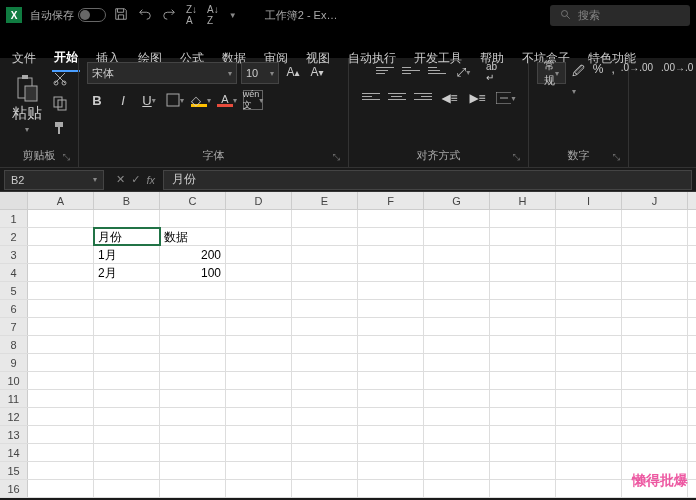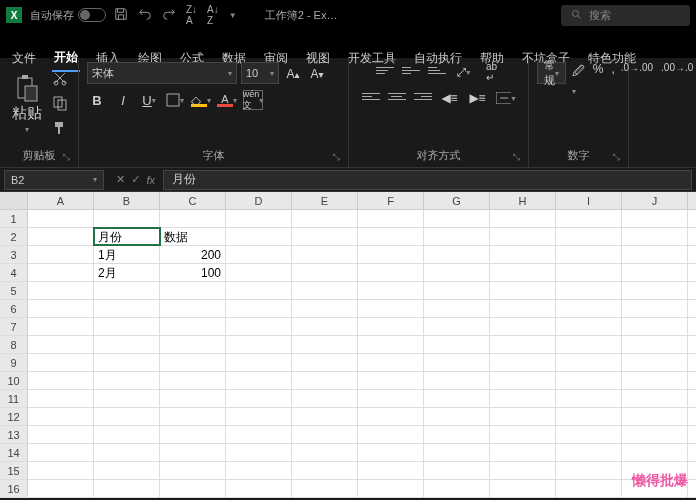--- a/index.html
+++ b/index.html
@@ -7,42 +7,42 @@
 
 
 .titlebar { height: 30px; background: #000; display: flex; align-items: center; padding: 0 6px; gap: 8px; }
 .app-icon { width: 16px; height: 16px; background: #107c41; display: flex; align-items: center; justify-content: center; color: #fff; font-size: 10px; font-weight: bold; }
 .autosave { display: flex; align-items: center; gap: 4px; font-size: 11px; color: #aaa; }
 .toggle { width: 28px; height: 14px; border: 1px solid #666; border-radius: 7px; position: relative; }
 .toggle::after { content: ""; width: 10px; height: 10px; background: #666; border-radius: 50%; position: absolute; left: 1px; top: 1px; }
 .qat { display: flex; gap: 10px; align-items: center; color: #aaa; }
 .qat svg { width: 14px; height: 14px; }
 .doc-title { margin-left: 20px; color: #aaa; font-size: 11px; }
-.search-box { margin-left: auto; display: flex; align-items: center; gap: 6px; background: #2a2a2a; padding: 3px 10px; border-radius: 3px; color: #888; font-size: 11px; width: 129px; }
+.search-box { margin-left: auto; display: flex; align-items: center; gap: 6px; background: #2a2a2a; padding: 3px 10px; border-radius: 3px; color: #888; font-size: 11px; width: 140px; }
 
 
 .tabs { height: 28px; background: #000; display: flex; align-items: center; padding: 0 10px; gap: 14px; font-size: 12px; }
 .tab { color: #ccc; cursor: pointer; padding: 4px 2px; margin-top: 29px; }
 .tab.active { color: #fff; border-bottom: 2px solid #4a9eff; font-weight: bold; }
 
 
 .ribbon { height: 110px; background: #1a1a1a; display: flex; border-bottom: 1px solid #333; }
 .group { border-right: 1px solid #333; padding: 4px 8px 2px; display: flex; flex-direction: column; }
 .group-content { flex: 1; display: flex; align-items: center; gap: 6px; }
 .group-label { text-align: center; font-size: 11px; color: #aaa; padding: 2px 0; position: relative; }
 .group-label .launcher { position: absolute; right: 0; bottom: 2px; font-size: 9px; color: #888; }
 
 .clipboard-main { display: flex; gap: 4px; }
 .paste-btn { display: flex; flex-direction: column; align-items: center; gap: 2px; padding: 4px; }
 .paste-btn svg { width: 24px; height: 28px; }
 .clip-side { display: flex; flex-direction: column; gap: 6px; padding: 4px 2px; }
 .clip-side svg { width: 16px; height: 16px; }
 
 .font-group .group-content { flex-direction: column; align-items: stretch; gap: 6px; }
-.font-row1 { display: flex; gap: 4px; align-items: flex-end; }
+.font-row1 { display: flex; gap: 4px; align-items: flex-start; }
 .font-select { background: #2a2a2a; border: 1px solid #444; color: #ccc; padding: 2px 4px; font-size: 11px; width: 150px; height: 22px; display: flex; align-items: center; justify-content: space-between; }
 .size-select { background: #2a2a2a; border: 1px solid #444; color: #ccc; padding: 2px 4px; font-size: 11px; width: 38px; height: 22px; display: flex; align-items: center; justify-content: space-between; }
 .font-btn { width: 20px; height: 20px; display: flex; align-items: center; justify-content: center; color: #ccc; }
 .font-row2 { display: flex; gap: 6px; align-items: center; }
 .font-row2 .font-btn { font-size: 13px; }
 .underline-yellow { border-bottom: 3px solid #ffc000; width: 16px; height: 14px; display: inline-block; }
 .underline-red { border-bottom: 3px solid #e74c3c; width: 16px; height: 14px; display: inline-block; color: #ccc; text-align: center; font-size: 11px; }
 
 .align-group .group-content { flex-direction: column; gap: 6px; }
 .align-row { display: flex; gap: 8px; }
@@ -109,22 +109,22 @@
 
 <div class="tabs" id="tabs">
     <div class="tab">文件</div>
     <div class="tab active">开始</div>
     <div class="tab">插入</div>
     <div class="tab">绘图</div>
     <div class="tab">公式</div>
     <div class="tab">数据</div>
     <div class="tab">审阅</div>
     <div class="tab">视图</div>
+    <div class="tab">自动执行</div>
     <div class="tab">开发工具</div>
-    <div class="tab">自动执行</div>
     <div class="tab">帮助</div>
     <div class="tab">不坑盒子</div>
     <div class="tab">特色功能</div>
   </div>
 
 <div class="ribbon">
 
   <div class="group">
     <div class="group-content clipboard-main">
       <div class="paste-btn">

